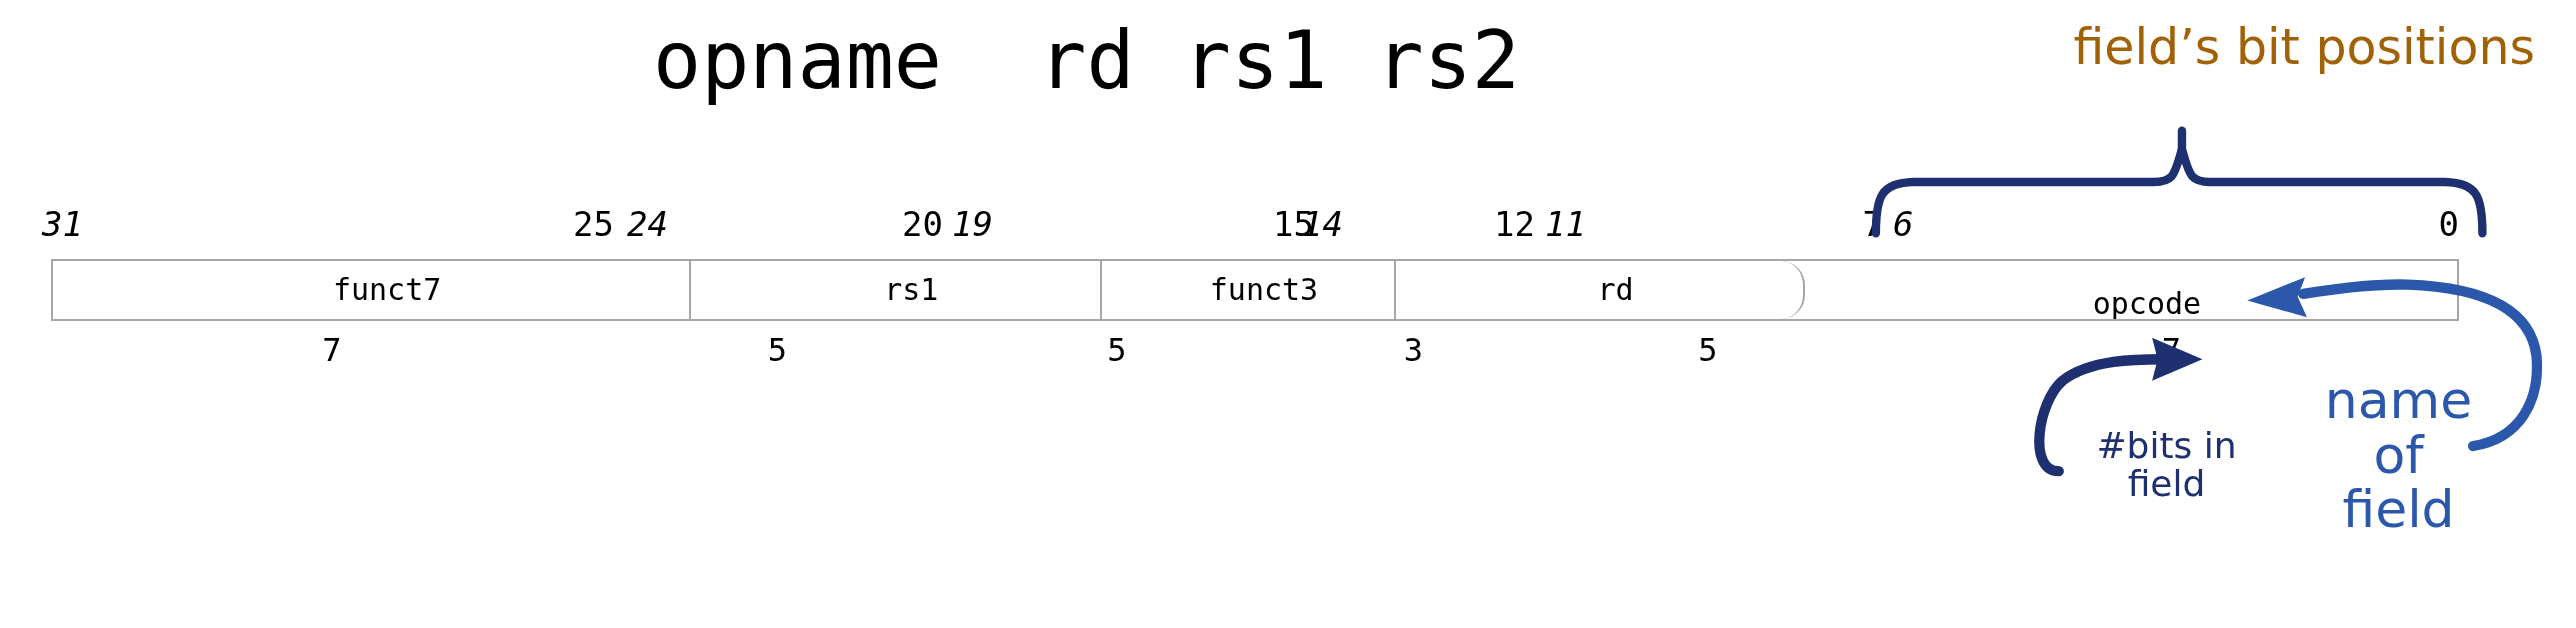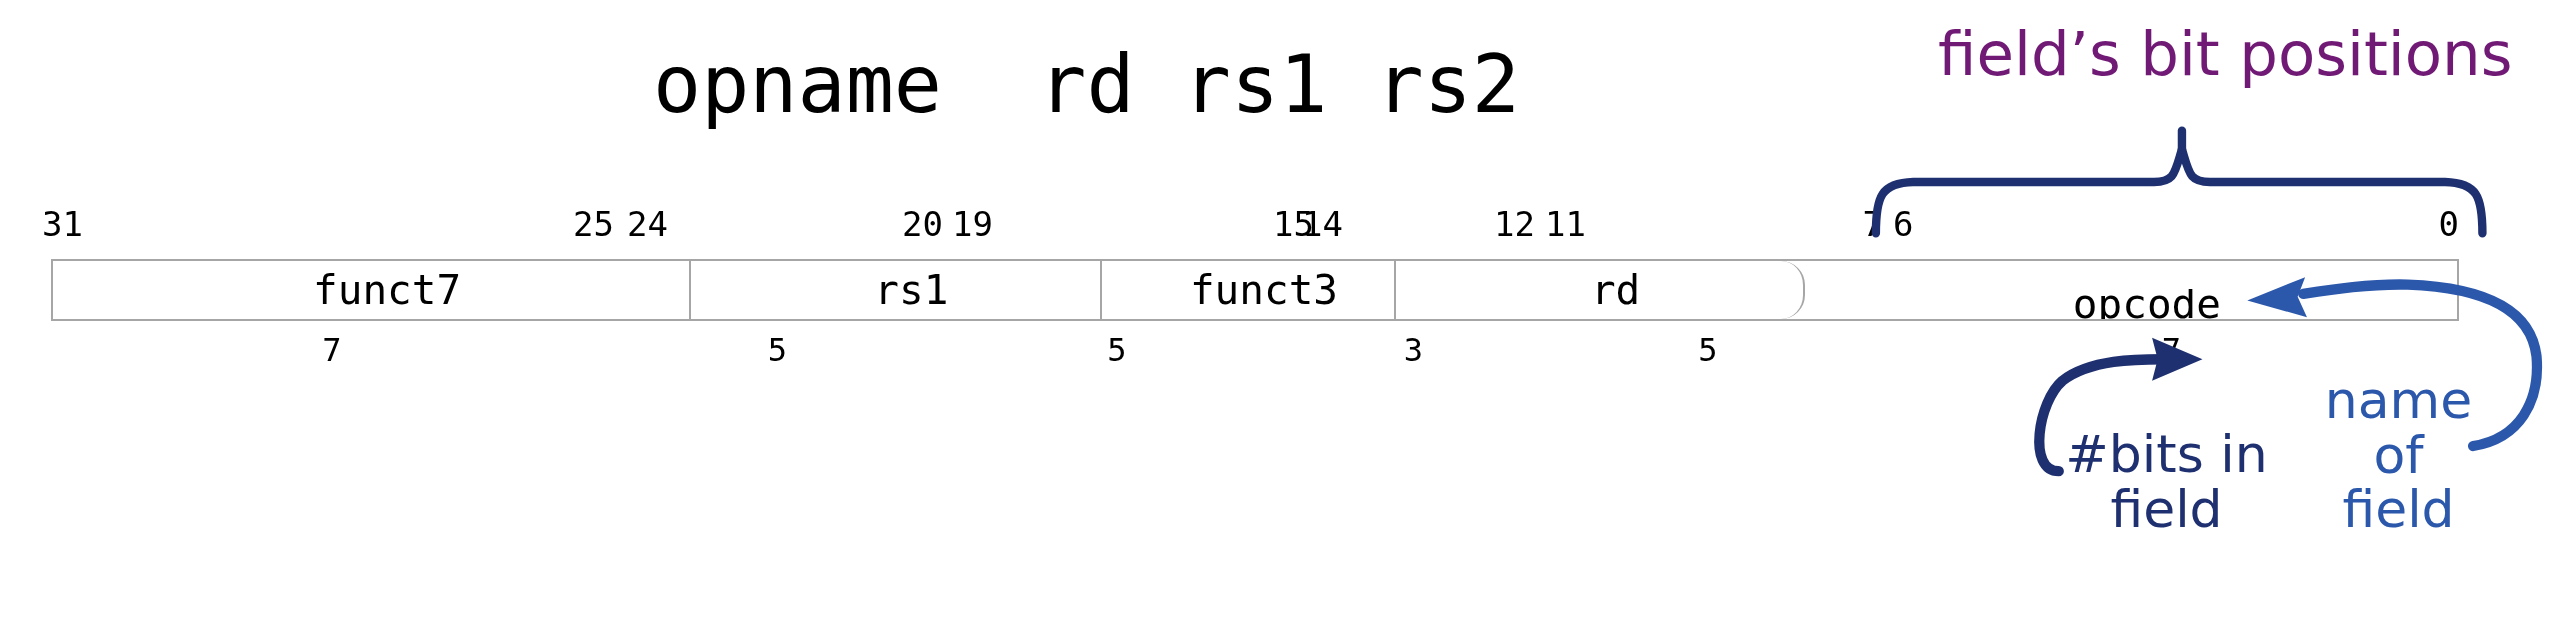--- a/index.html
+++ b/index.html
@@ -22,54 +22,53 @@
     position: absolute;
     left: 653px;
     top: 20.5px;
     width: 1213px;
     font-family: "DejaVu Sans Mono", monospace;
     font-size: 80px;
     line-height: 1;
     color: #000000;
     white-space: pre;
     letter-spacing: 0px;
-    margin-top: 24px;
   }
   
   .bitnum {
     position: absolute;
     top: 207px;
     font-family: "DejaVu Sans Mono", monospace;
     font-size: 34px;
     line-height: 1;
     color: #000000;
     white-space: pre;
   }
-  .bitnum.left  { text-align: center; }
+  .bitnum.left  { text-align: center; font-style: italic; }
   .bitnum.right { text-align: right; }
   
   #fieldbox {
     position: absolute;
     left: 51px;
     top: 259px;
     width: 2408px;
     height: 62px;
     box-sizing: border-box;
     border: 2.8px solid #a6a6a6;
     display: flex;
     background: #ffffff;
   }
   .field {
     box-sizing: border-box;
     border-right: 2.8px solid #a6a6a6;
     display: flex;
     align-items: center;
     justify-content: center;
     font-family: "DejaVu Sans Mono", monospace;
-    font-size: 41px;
+    font-size: 30px;
     line-height: 1;
     color: #000000;
     white-space: pre;
     overflow: hidden;
     padding-left: 32px;
   }
   .field:last-child { border-right: none; margin-top: 28px; }
   
   .width-num {
     position: absolute;
@@ -83,29 +82,29 @@
   }
   
   .annot {
     position: absolute;
     line-height: 1.05;
     white-space: pre;
   }
   #annot-bitpos {
     left: 1938px;
     top: 22.4px;
-    font-size: 61px;
-    color: #701a75;
-    text-align: left;
+    font-size: 49px;
+    color: #a16207;
+    text-align: right;
     width: 597px;
   }
   #annot-bits {
     left: 2059px;
     top: 427px;
-    font-size: 52px;
+    font-size: 36px;
     color: #1f3070;
     text-align: center;
     width: 215px;
   }
   #annot-name {
     left: 2305px;
     top: 373px;
     font-size: 52px;
     color: #2c58ac;
     text-align: center;

